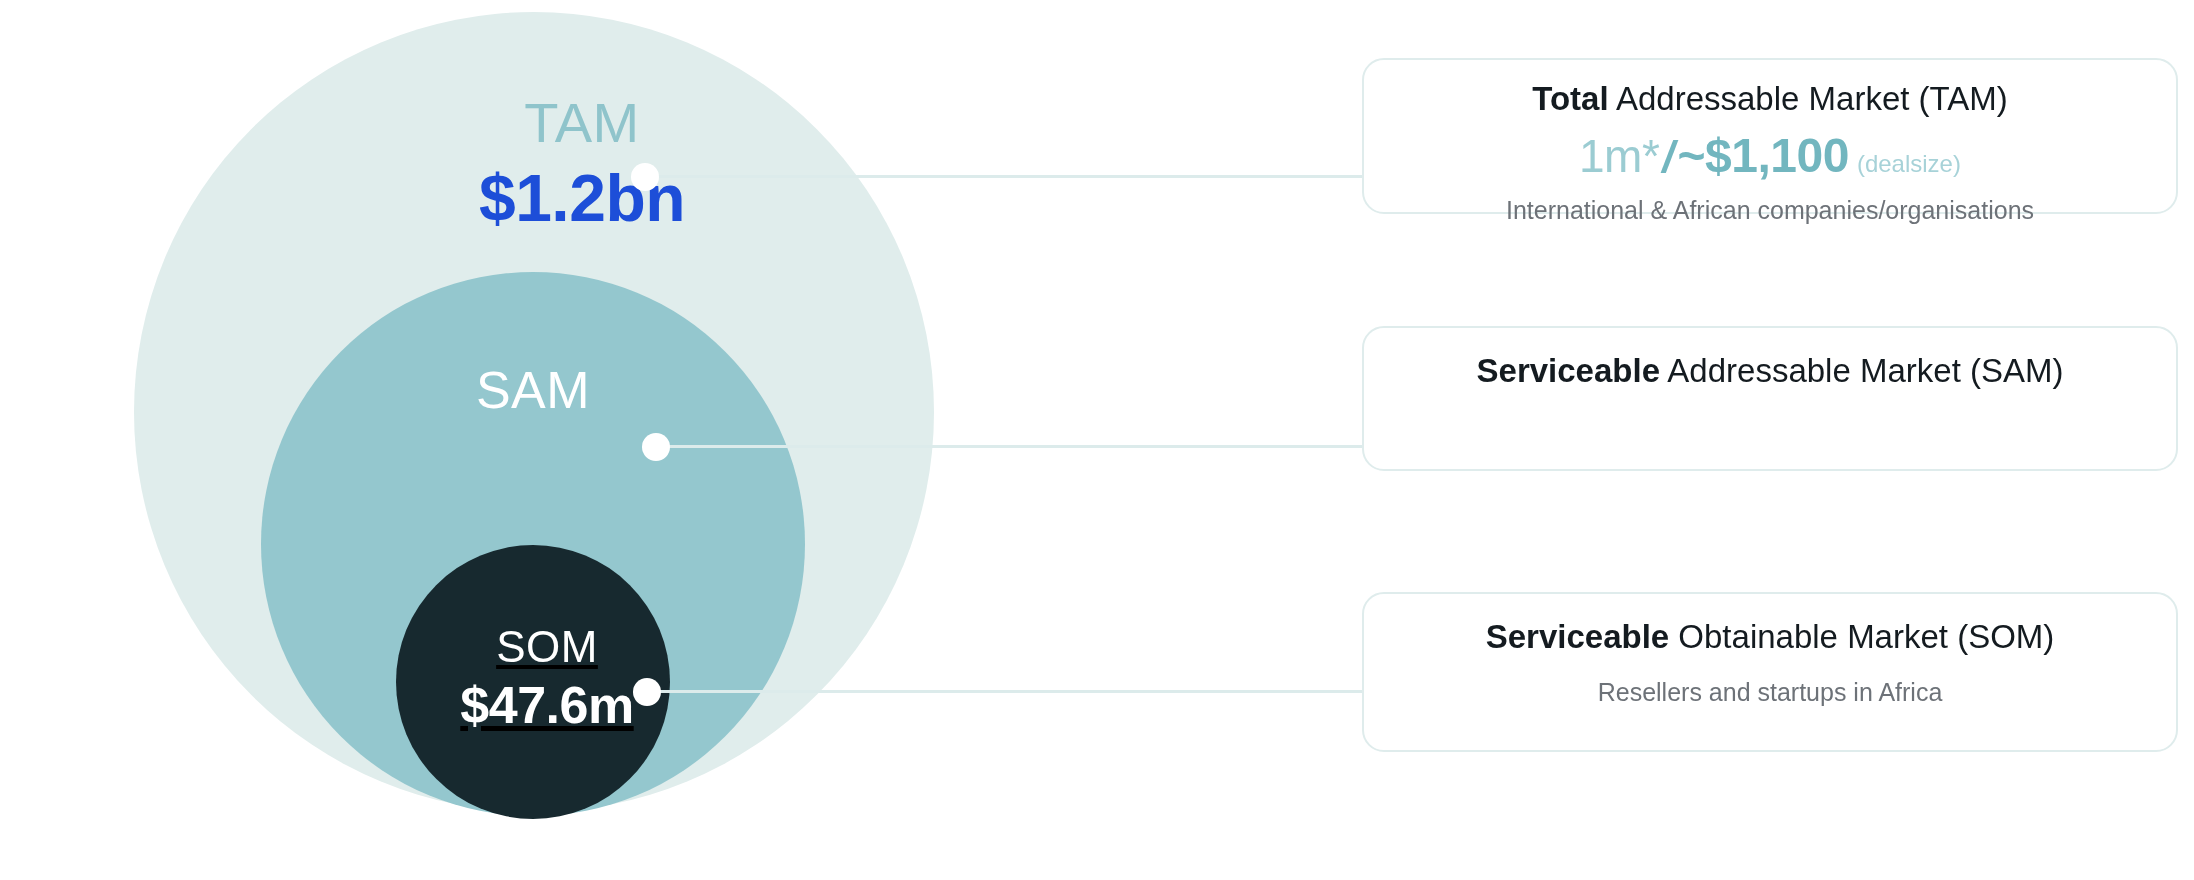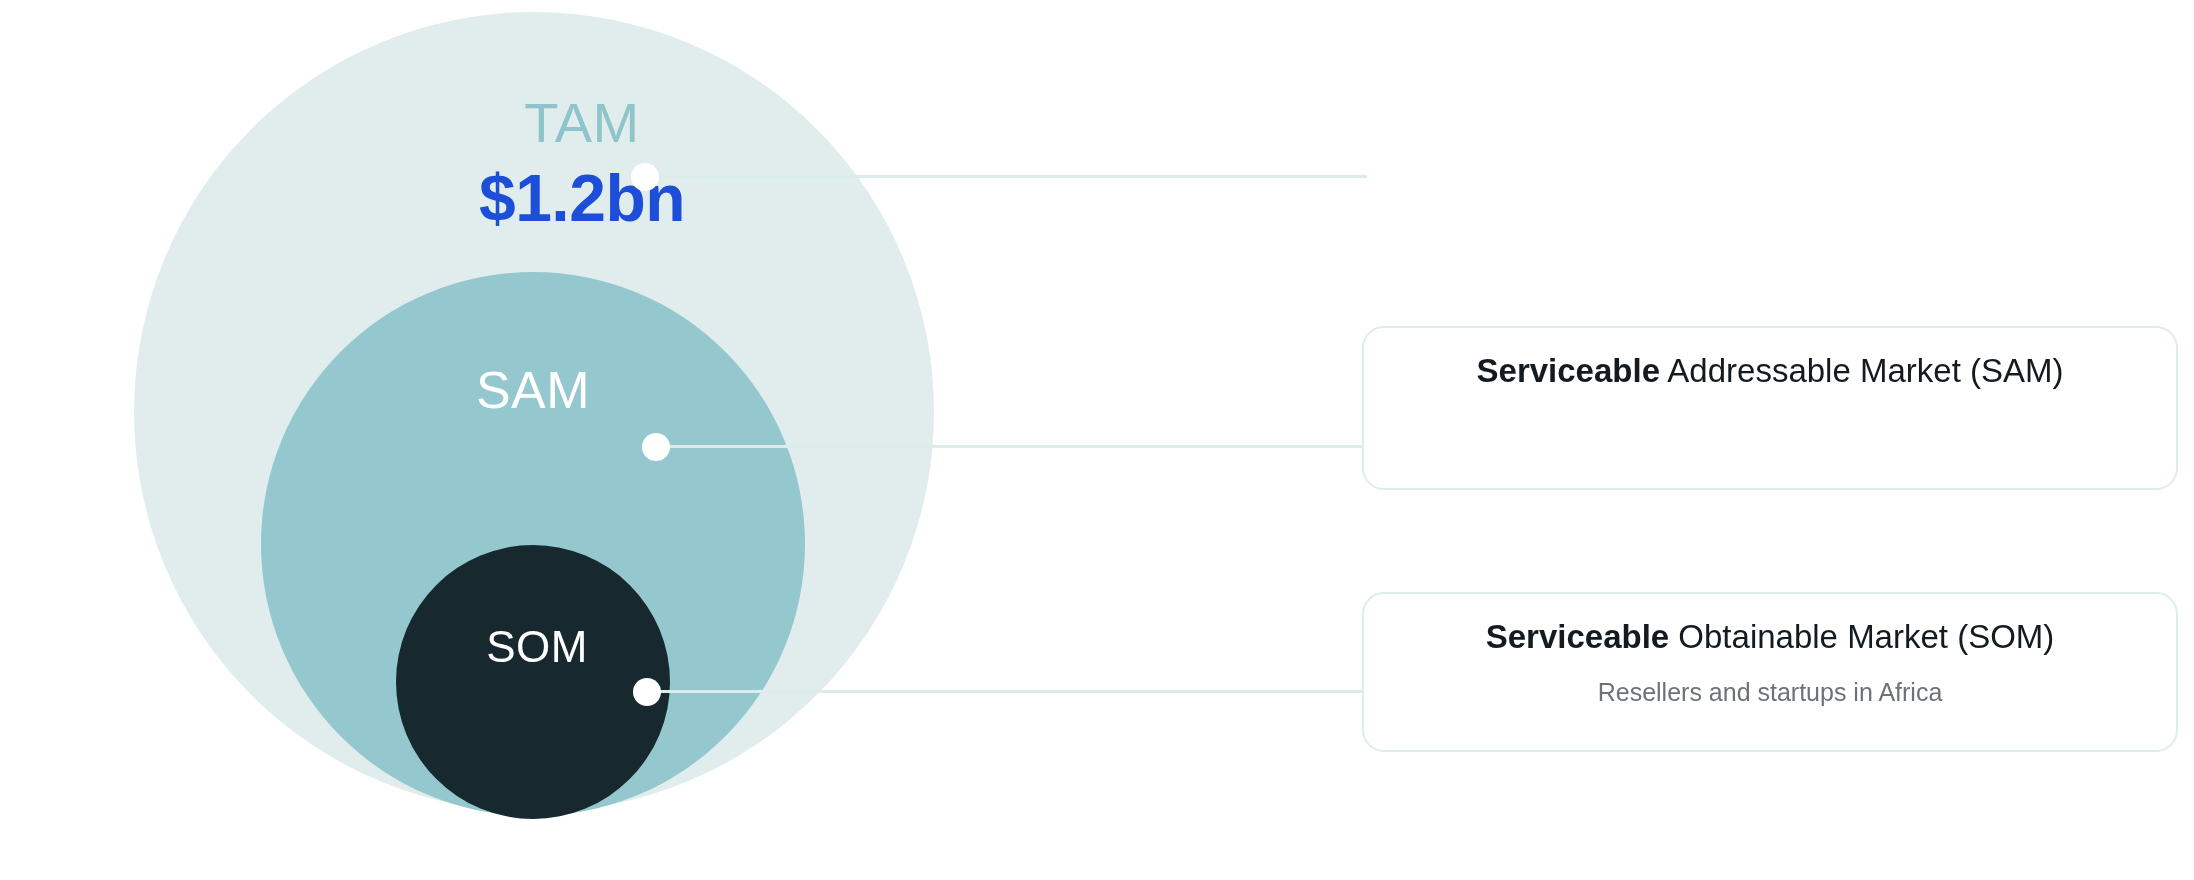--- a/index.html
+++ b/index.html
@@ -98,23 +98,24 @@
     font-size: 52px;
     color: #ffffff;
     margin-bottom: 12px;
   }
   #label-sam .ring-value {
     font-size: 62px;
     color: #2e1338;
   }
 
   #label-som {
-    left: 4px;
+    left: 14px;
     top: 625px;
     width: 1066px;
+    text-decoration: underline;
   }
   #label-som .ring-name {
     font-size: 44px;
     color: #ffffff;
     margin-bottom: 10px;
   }
   #label-som .ring-value {
     font-size: 52px;
     color: #ffffff;
   }
@@ -154,21 +155,21 @@
     left: 0;
     width: 816px;
     border: 2px solid #dfecec;
     border-radius: 22px;
     background: #ffffff;
     box-sizing: border-box;
     text-align: center;
     z-index: 3;
   }
   #card-tam { top: 58px;  height: 156px; }
-  #card-sam { top: 326px; height: 164px; }
+  #card-sam { top: 326px; height: 145px; }
   #card-som { top: 592px; height: 160px; }
 
   .card-title {
     font-size: 33px;
     color: #141b20;
     font-weight: 400;
     line-height: 1.15;
     margin-top: 20px;
     white-space: nowrap;
   }
@@ -231,33 +232,39 @@
       <span class="ring-name">TAM</span>
       <span class="ring-value">$1.2bn</span>
     </div>
 
     <div class="ring-label" id="label-sam">
       <span class="ring-name">SAM</span>
     </div>
 
     <div class="ring-label" id="label-som">
       <span class="ring-name">SOM</span>
+      <span class="ring-value">$47.6m</span>
     </div>
 
     <div class="connector-line" id="line-tam"></div>
     <div class="connector-line" id="line-sam"></div>
     <div class="connector-line" id="line-som"></div>
 
     <div class="connector-dot" id="dot-tam"></div>
     <div class="connector-dot" id="dot-sam"></div>
     <div class="connector-dot" id="dot-som"></div>
   </div>
 
   <div id="cards">
 
+    <div class="market-card" id="card-tam">
+      <div class="card-title"><span class="strong">Total</span><span> Addressable Market (TAM)</span></div>
+      <div class="card-metric"><span class="metric-count">1m*</span><span class="metric-sep">/</span><span class="metric-deal">~$1,100</span><span class="metric-note">(dealsize)</span></div>
+      <div class="card-sub">International &amp; African companies/organisations</div>
+    </div>
 
     <div class="market-card" id="card-sam">
       <div class="card-title"><span class="strong">Serviceable</span><span> Addressable Market (SAM)</span></div>
     </div>
 
     <div class="market-card" id="card-som">
       <div class="card-title"><span class="strong">Serviceable</span><span> Obtainable Market (SOM)</span></div>
       <div class="card-sub">Resellers and startups in Africa</div>
     </div>
 

